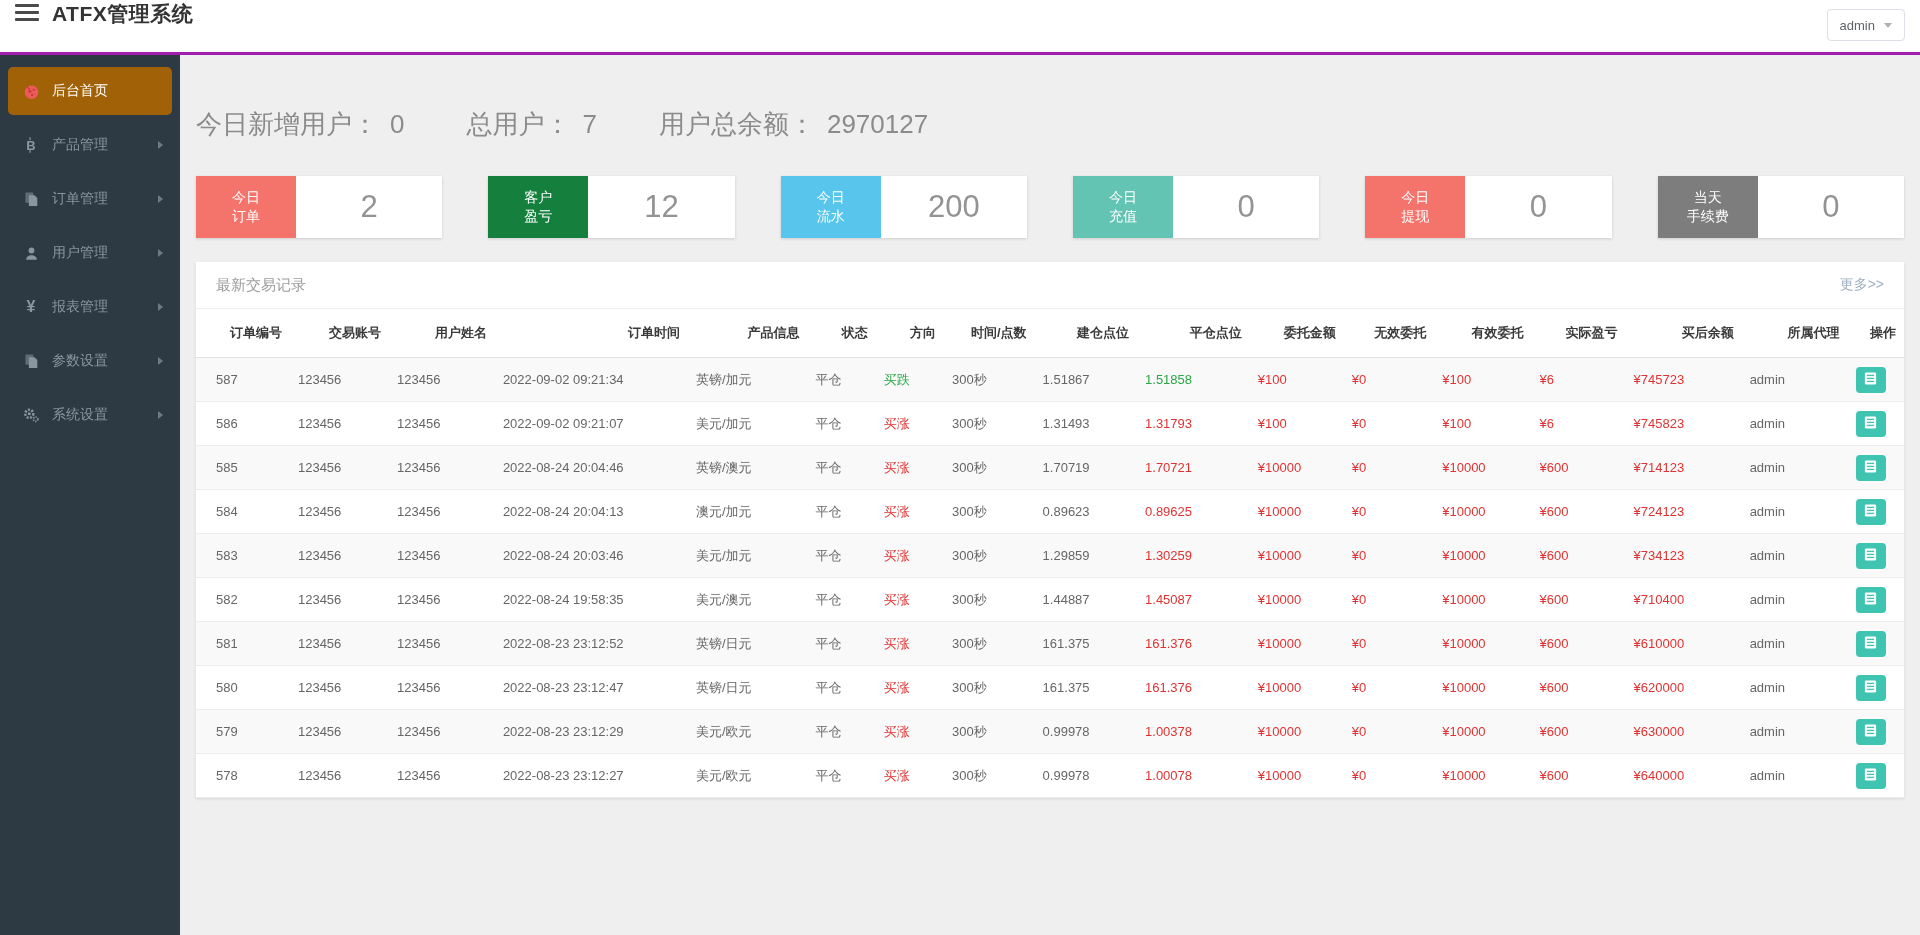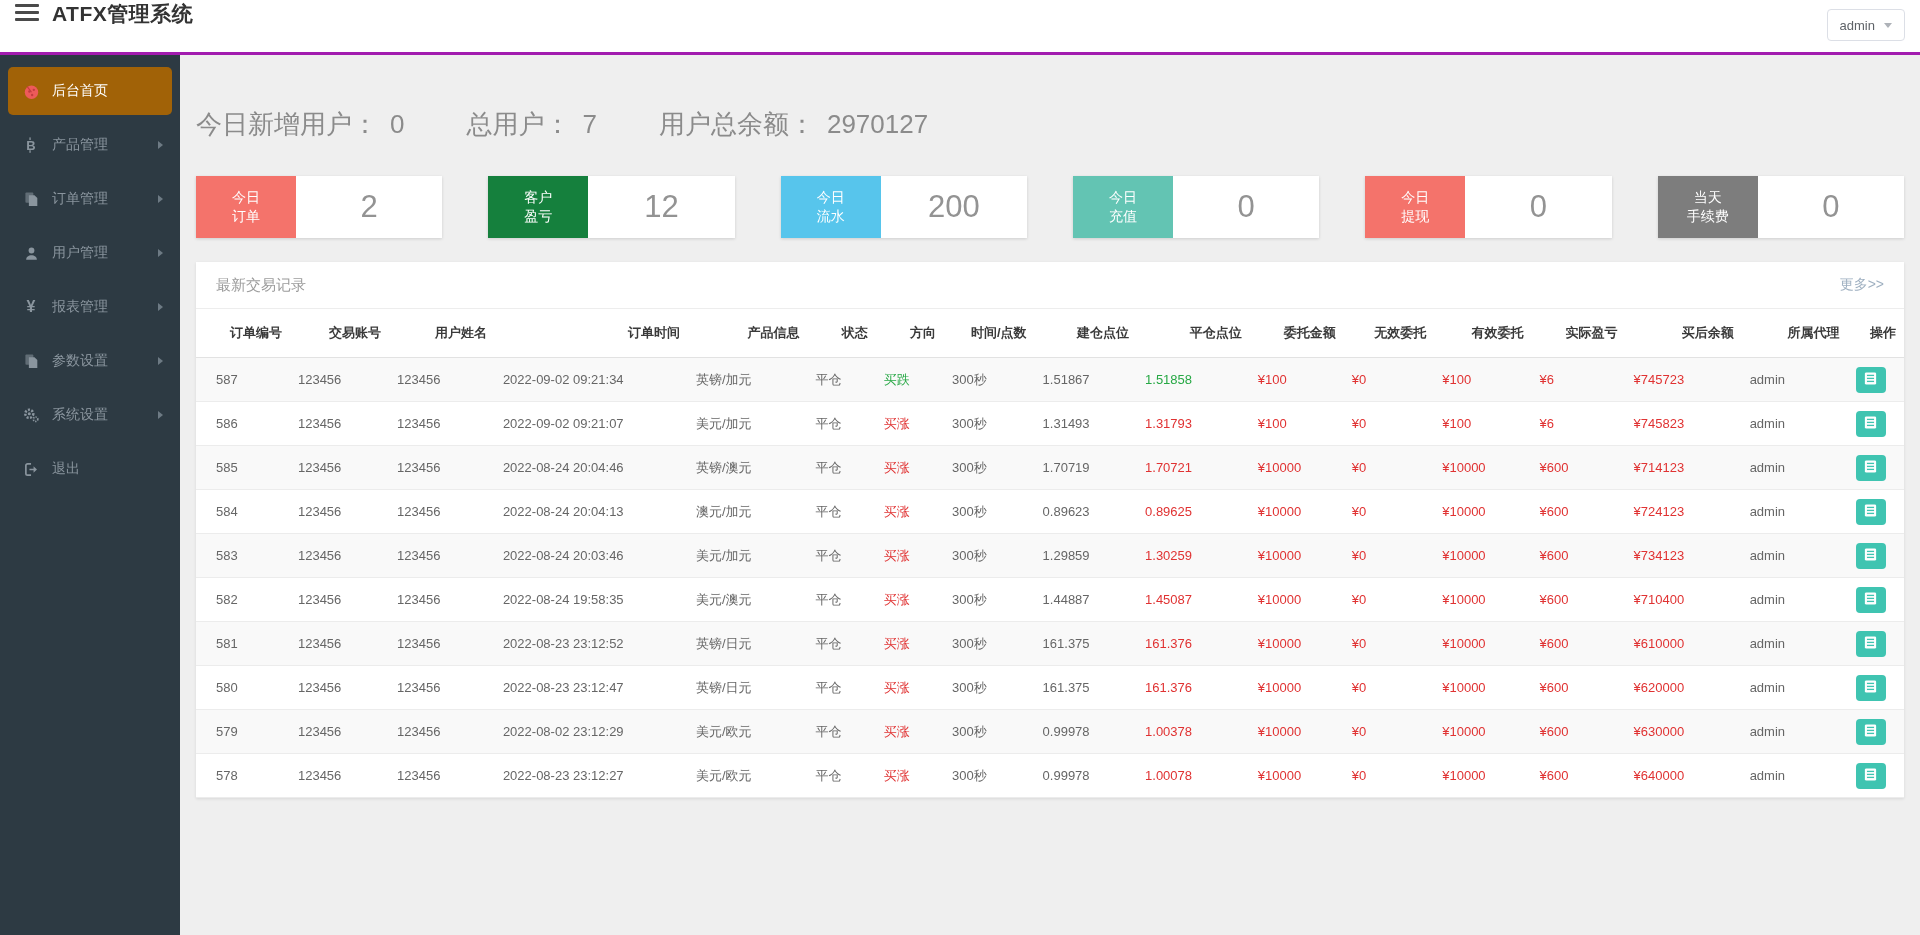--- a/index.html
+++ b/index.html
@@ -128,30 +128,20 @@
       <li class="side-item">
         <span class="s-icon">
           <svg width="16" height="16" viewBox="0 0 16 16">
             <circle cx="6.3" cy="6.8" r="4" fill="none" stroke="currentColor" stroke-width="2.5" stroke-dasharray="2 1.4"></circle>
             <circle cx="6.3" cy="6.8" r="1.5" fill="currentColor"></circle>
             <circle cx="12.6" cy="12.2" r="2.2" fill="none" stroke="currentColor" stroke-width="1.7" stroke-dasharray="1.3 1"></circle>
           </svg>
         </span>
         <span class="s-label">系统设置</span>
         <span class="s-arrow"></span>
-      </li>
-      <li class="side-item">
-        <span class="s-icon">
-          <svg width="15" height="15" viewBox="0 0 16 16">
-            <path d="M7.5 2H3.8A1.8 1.8 0 0 0 2 3.8v8.4A1.8 1.8 0 0 0 3.8 14h3.7" fill="none" stroke="currentColor" stroke-width="1.8"></path>
-            <rect x="5.8" y="7.2" width="5.4" height="1.6" fill="currentColor"></rect>
-            <path d="M10.2 4.6 13.8 8l-3.6 3.4z" fill="currentColor"></path>
-          </svg>
-        </span>
-        <span class="s-label">退出</span>
       </li>
     </ul>
 </nav>
 
 <div class="main">
   <div class="stats-row" id="stats-row">
       <div class="stat-item">
         <span>今日新增用户：</span>
         <span>0</span>
       </div>
@@ -465,21 +455,21 @@
                     <rect x="4.2" y="7.2" width="7.6" height="1.4" fill="#3fc4b1"></rect>
                     <rect x="4.2" y="10.4" width="7.6" height="1.4" fill="#3fc4b1"></rect>
                   </svg></span>
               </button>
             </td>
           </tr>
           <tr>
             <td>579</td>
             <td>123456</td>
             <td>123456</td>
-            <td>2022-08-02 23:12:29</td>
+            <td>2022-08-23 23:12:29</td>
             <td>美元/欧元</td>
             <td>平仓</td>
             <td class="c-red">买涨</td>
             <td>300秒</td>
             <td>0.99978</td>
             <td class="c-red">1.00378</td>
             <td class="c-red">¥10000</td>
             <td class="c-red">¥0</td>
             <td class="c-red">¥10000</td>
             <td class="c-red">¥600</td>

